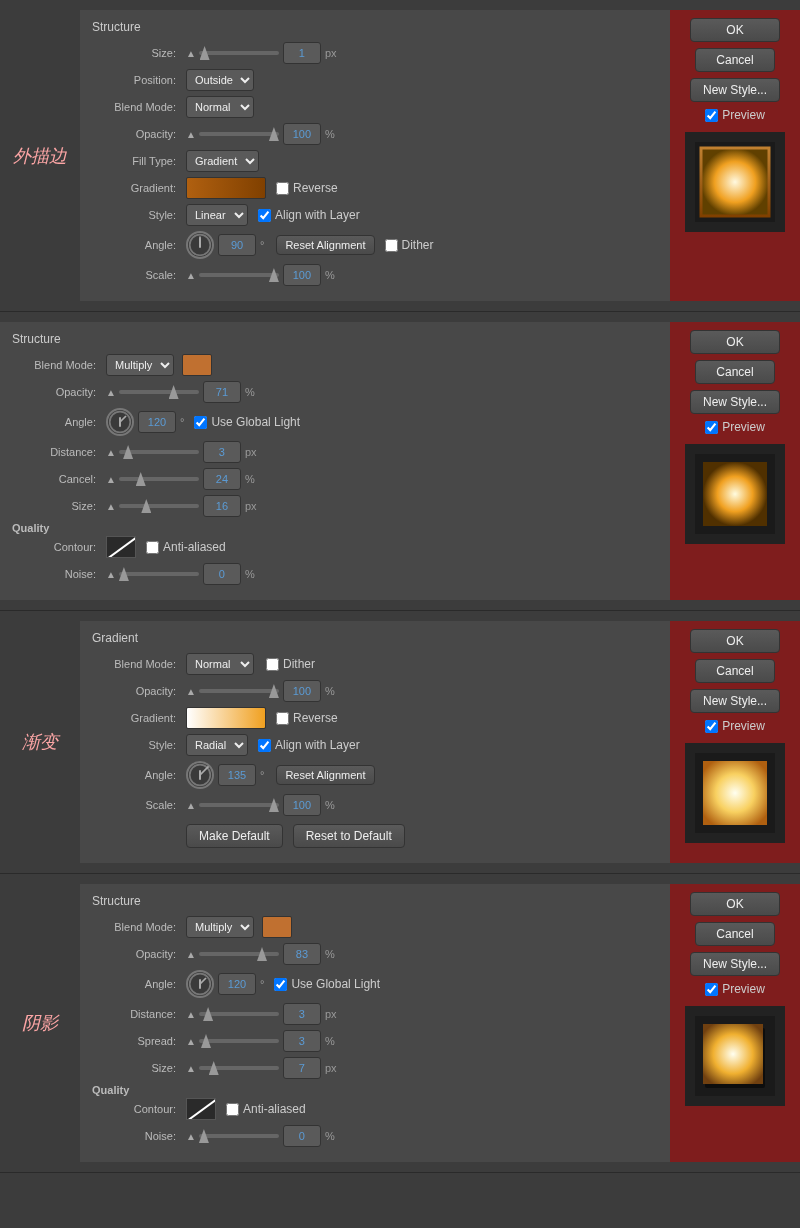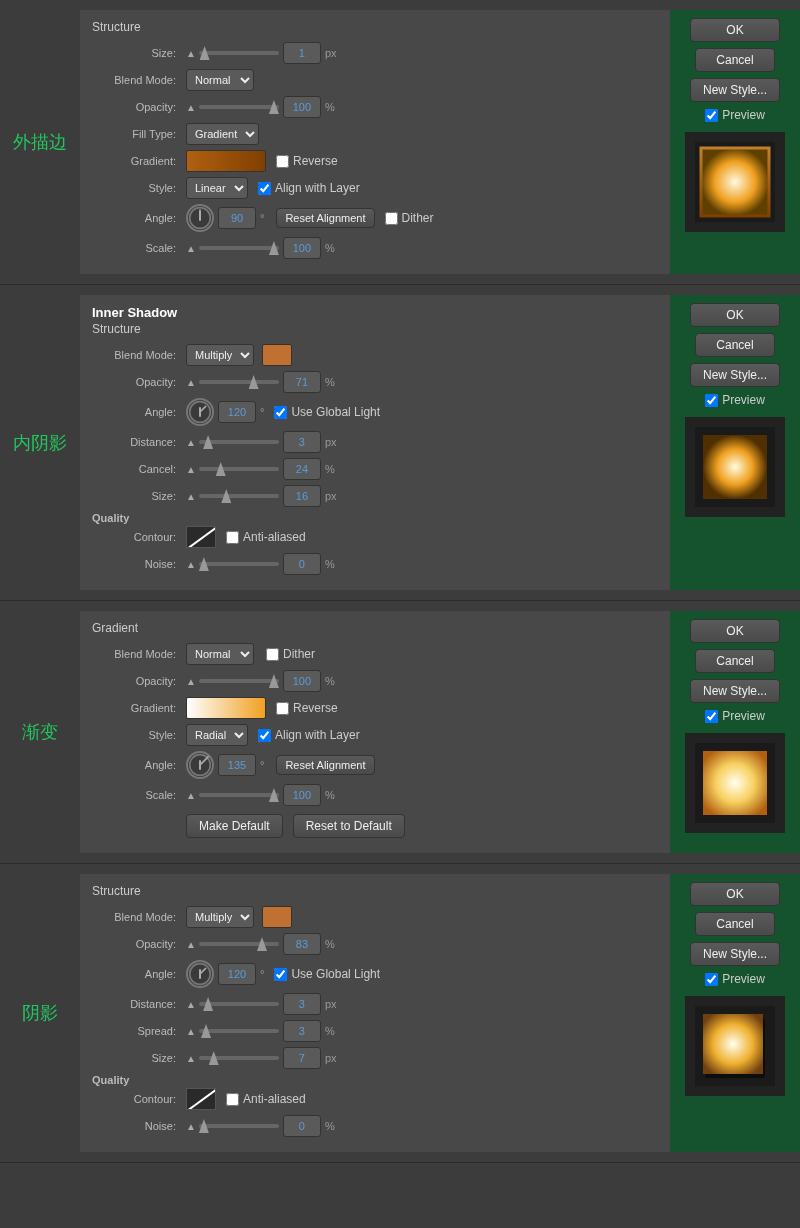--- a/index.html
+++ b/index.html
@@ -17,23 +17,24 @@
       border-bottom: 1px solid #2a2a2a;
       padding: 10px 0;
     }
 
     .section-label {
       width: 80px;
       display: flex;
       align-items: center;
       justify-content: center;
       font-size: 18px;
-      color: #22c55e;
+      color: #fca5a5;
       writing-mode: horizontal-tb;
       flex-shrink: 0;
+      font-style: italic;
     }
 
     .panel {
       background: #484848;
       flex: 1;
       padding: 10px 12px;
       min-width: 0;
     }
 
     .panel-title {
@@ -135,21 +136,21 @@
       text-align: center;
     }
 
     .btn-ok {
       min-width: 90px;
     }
 
     .sidebar {
       width: 130px;
       flex-shrink: 0;
-      background: #14532d;
+      background: #7f1d1d;
       padding: 8px;
       display: flex;
       flex-direction: column;
       align-items: center;
       gap: 6px;
     }
 
     .preview-box {
       width: 100px;
       height: 100px;
@@ -235,20 +236,26 @@
     <div class="row">
       <span class="label">Size:</span>
       <div class="slider-container">
         <span style="font-size:10px;color:#aaa;">▲</span>
         <input type="range" class="slider" min="0" max="100" value="1" style="">
       </div>
       <input type="text" value="1" style="">
       <span class="unit">px</span>
     </div>
 
+    <div class="row">
+      <span class="label">Position:</span>
+      <select>
+        <option>Outside</option><option>Inside</option><option>Center</option>
+      </select>
+    </div>
 
     <div class="row">
       <span class="label">Blend Mode:</span>
       <select>
         <option>Normal</option><option>Multiply</option><option>Screen</option>
       </select>
     </div>
 
     <div class="row">
       <span class="label">Opacity:</span>
@@ -338,23 +345,21 @@
             <stop offset="0%" stop-color="#c08030"></stop>
             <stop offset="100%" stop-color="#804000"></stop>
           </linearGradient>
         </defs>
       </svg>
     </div>
   </div>
 </div>
 
 <div class="section">
-  <div class="section-label">内阴影</div>
   <div class="panel">
-    <div class="panel-title">Inner Shadow</div>
     <div class="panel-subtitle">Structure</div>
 
     <div class="row">
       <span class="label">Blend Mode:</span>
       <select>
         <option>Multiply</option><option>Normal</option><option>Screen</option>
       </select>
       <div class="color-swatch" style="background:#c07030; margin-left:4px;"></div>
     </div>
 

